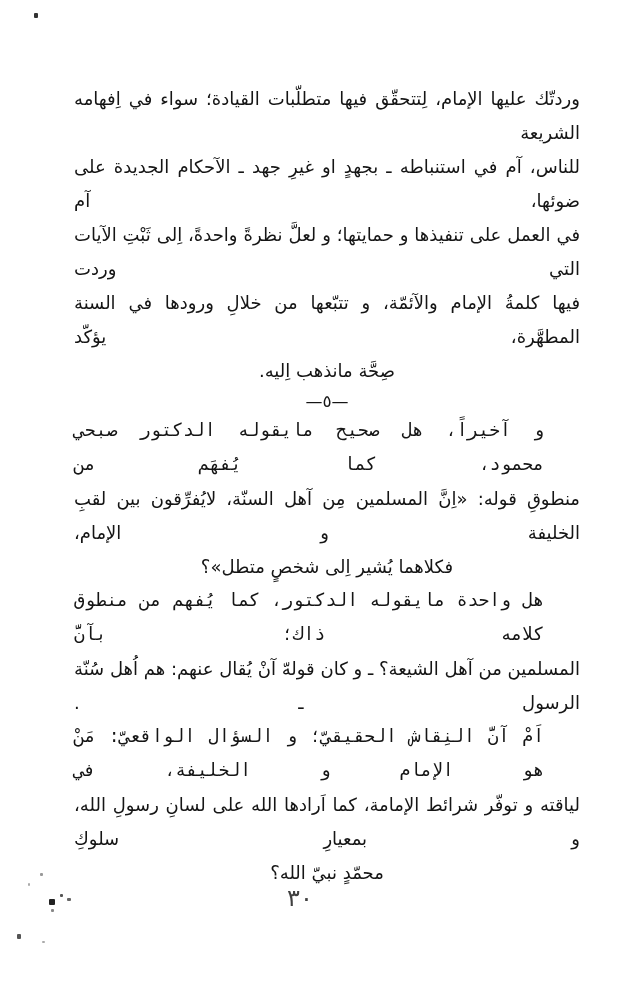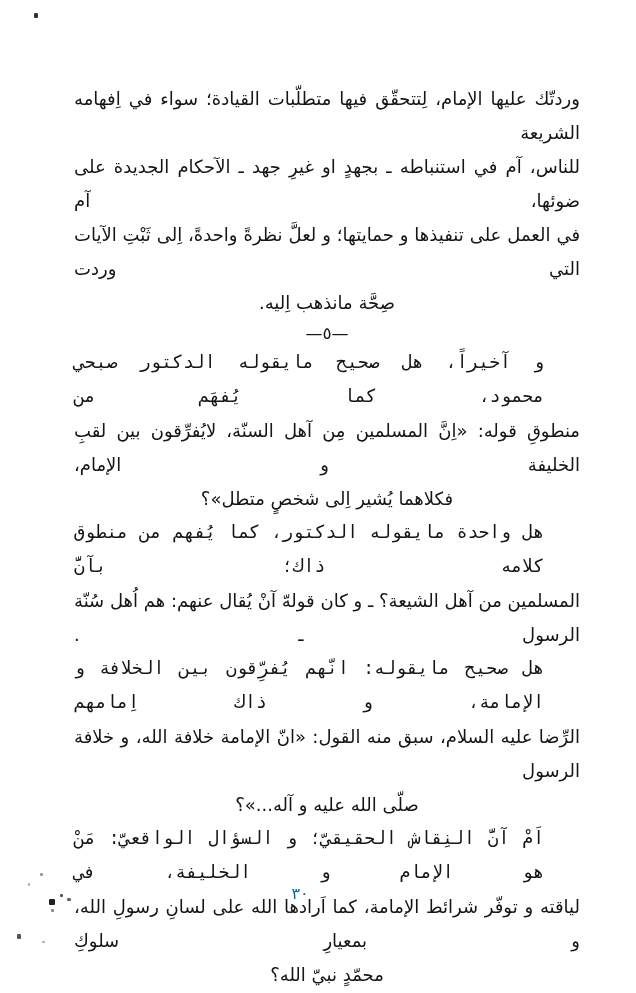--- a/index.html
+++ b/index.html
@@ -51,22 +51,22 @@
     line-height: 26px;
     font-size: 17px;
     letter-spacing: 1px;
   }
   .page-number {
     position: absolute;
     top: 884px;
     left: 278px;
     width: 44px;
     text-align: center;
-    font-size: 16px;
-    color: #0369a1;
+    font-size: 24px;
+    color: #404040;
   }
   .speck {
     position: absolute;
     background: #444;
     border-radius: 1px;
   }
   .speck.s1 { top: 13px;  left: 34px; width: 4px; height: 5px; background:#333; }
   .speck.s2 { top: 899px; left: 49px; width: 6px; height: 6px; background:#222; }
   .speck.s3 { top: 894px; left: 60px; width: 3px; height: 3px; background:#555; }
   .speck.s4 { top: 898px; left: 67px; width: 4px; height: 3px; background:#666; }
@@ -82,41 +82,37 @@
 <div class="page">
 
   <span class="speck s1"></span>
 
   <div class="textblock">
 
     <div>
       <div class="line full">وردتّك عليها الإمام، لِتتحقّق فيها متطلّبات القيادة؛ سواء في اِفهامه الشريعة</div>
       <div class="line full">للناس، آم في استنباطه ـ بجهدٍ او غيرِ جهد ـ الآحكام الجديدة على ضوئها، آم</div>
       <div class="line full">في العمل على تنفيذها و حمايتها؛ و لعلَّ نظرةً واحدةً، اِلى ثَبْتِ الآيات التي وردت</div>
+      <div class="line full">فيها كلمةُ الإمام والآئمّة، و تتبّعها من خلالِ ورودها في السنة المطهَّرة، يؤكّد</div>
       <div class="line end">صِحَّة مانذهب اِليه.</div>
     </div>
 
     <div class="divider">—٥—</div>
 
     <div>
       <div class="line full indent">و آخيراً، هل صحيح مايقوله الدكتور صبحي محمود، كما يُفهَم من</div>
       <div class="line full">منطوقِ قوله: «اِنَّ المسلمين مِن آهل السنّة، لايُفرِّقون بين لقبِ الخليفة و الإمام،</div>
       <div class="line end">فكلاهما يُشير اِلى شخصٍ متطل»؟</div>
     </div>
 
     <div>
       <div class="line full indent">هل واحدة مايقوله الدكتور، كما يُفهم من منطوق كلامه ذاك؛ بآنَّ</div>
       <div class="line full">المسلمين من آهل الشيعة؟ ـ و كان قولهّ آنْ يُقال عنهم: هم اُهل سُنّة الرسول ـ .</div>
     </div>
 
-    <div>
-      <div class="line full indent">هل صحيح مايقوله: انّهم يُفرِّقون بين الخلافة و الإمامة، و ذاك اِمامهم</div>
-      <div class="line full">الرِّضا عليه السلام، سبق منه القول: «انّ الإمامة خلافة الله، و خلافة الرسول</div>
-      <div class="line end">صلّى الله عليه و آله...»؟</div>
-    </div>
 
     <div>
       <div class="line full indent">اَمْ آنَّ النِقاش الحقيقيّ؛ و السؤال الواقعيّ: مَنْ هو الإمام و الخليفة، في</div>
       <div class="line full">لياقته و توفّر شرائط الإمامة، كما اَرادها الله على لسانِ رسولِ الله، و بمعيارِ سلوكِ</div>
       <div class="line end">محمّدٍ نبيّ الله؟</div>
     </div>
 
   </div>
 
   <div class="page-number">٣٠</div>

